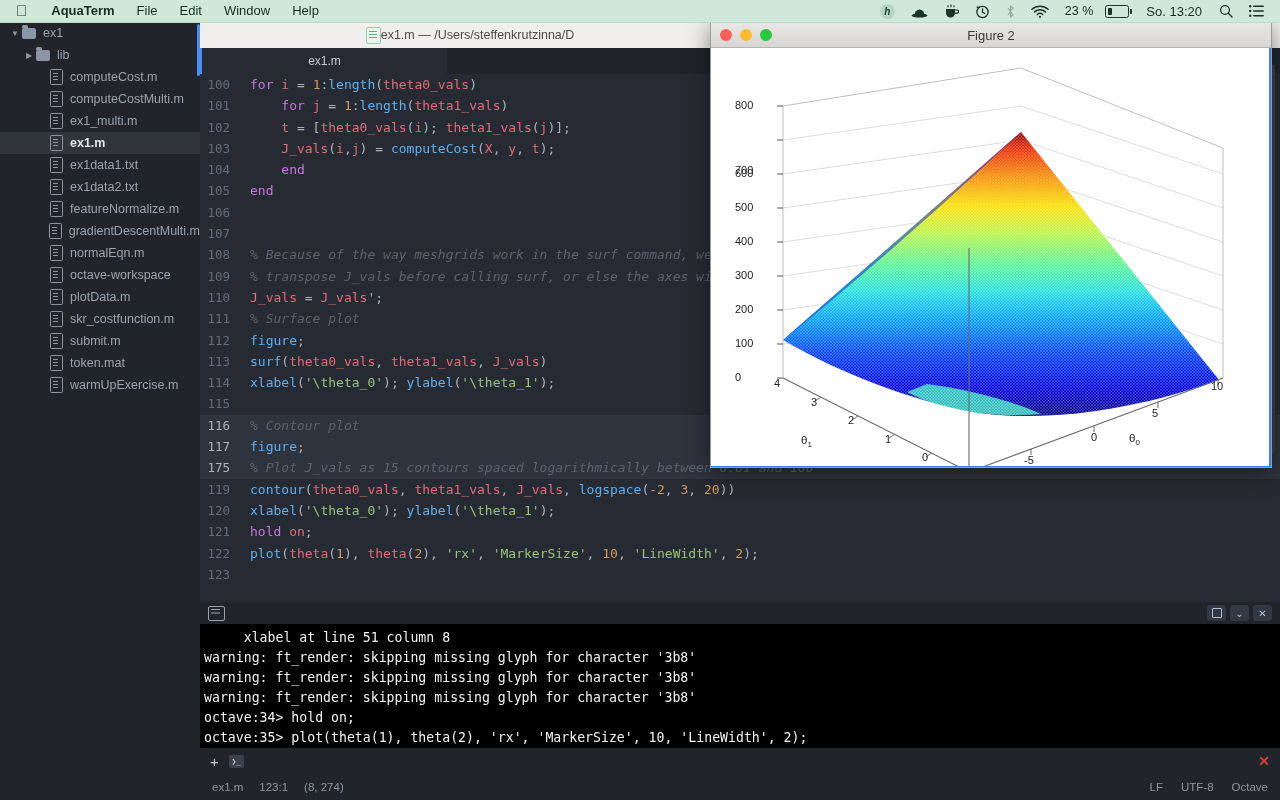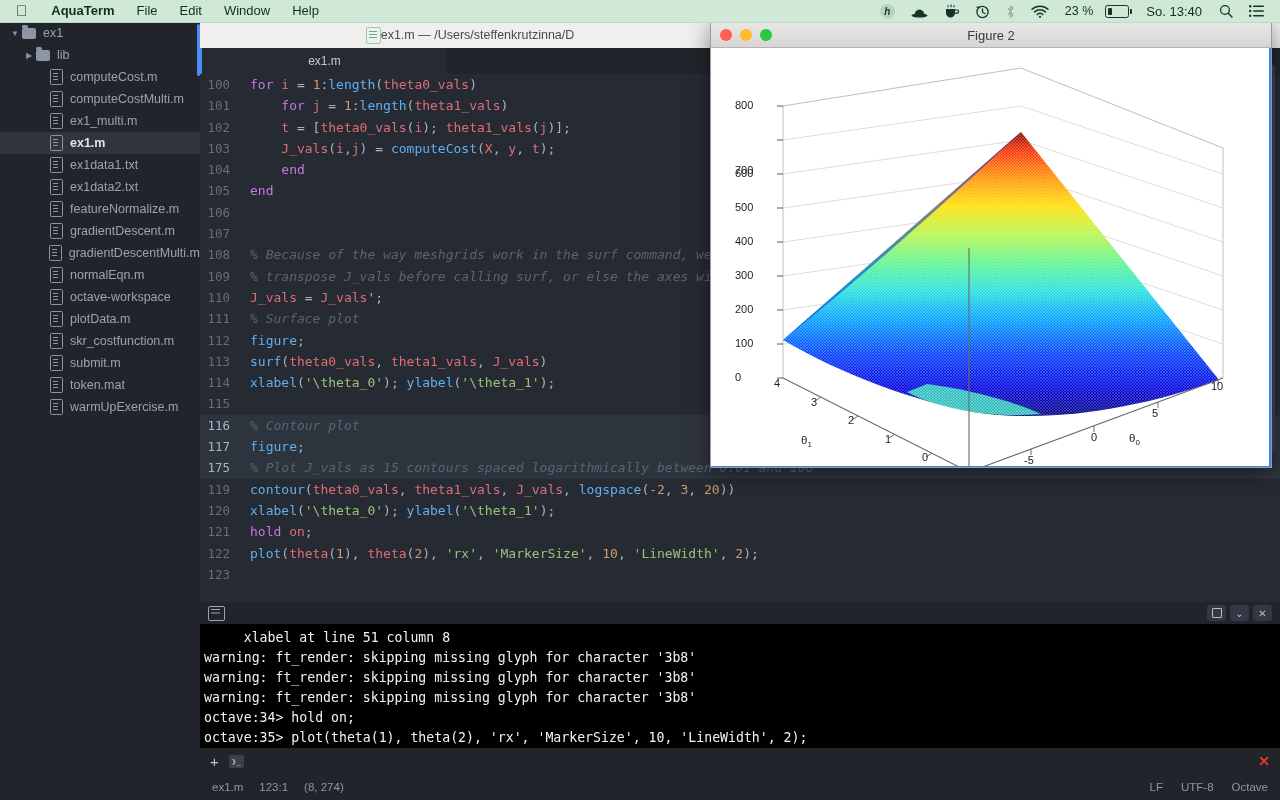--- a/index.html
+++ b/index.html
@@ -288,21 +288,21 @@
             <path d="M6.2 9.5a4.4 4.4 0 0 1 5.6 0" stroke="#183424" stroke-width="1.5" fill="none" stroke-linecap="round"></path>
             <circle cx="9" cy="11.8" r="1.1" fill="#183424"></circle>
           </svg>
       </span>
       <span class="mb-pct">23 %</span>
       <span class="mb-ic">
         <span class="battery">
             <i style="width:4.6px"></i>
           </span>
       </span>
-      <span class="mb-clock">So. 13:40</span>
+      <span class="mb-clock">So. 13:20</span>
       <span class="mb-ic">
         <svg width="14" height="14" viewBox="0 0 14 14">
             <circle cx="6" cy="6" r="4.4" stroke="#183424" stroke-width="1.3" fill="none"></circle>
             <path d="M9.3 9.3 L13 13" stroke="#183424" stroke-width="1.4" stroke-linecap="round"></path>
           </svg>
       </span>
       <span class="mb-ic">
         <svg width="15" height="12" viewBox="0 0 15 12">
             <g fill="#183424">
               <circle cx="1.2" cy="1.2" r="1.2"></circle>
@@ -366,25 +366,20 @@
           </div>
           <div class="tree-row indent3">
             <span class="tw blank"></span>
             <span class="ic-file"></span>
             <span>ex1data2.txt</span>
           </div>
           <div class="tree-row indent3">
             <span class="tw blank"></span>
             <span class="ic-file"></span>
             <span>featureNormalize.m</span>
-          </div>
-          <div class="tree-row indent3">
-            <span class="tw blank"></span>
-            <span class="ic-file"></span>
-            <span>gradientDescent.m</span>
           </div>
           <div class="tree-row indent3">
             <span class="tw blank"></span>
             <span class="ic-file"></span>
             <span>gradientDescentMulti.m</span>
           </div>
           <div class="tree-row indent3">
             <span class="tw blank"></span>
             <span class="ic-file"></span>
             <span>normalEqn.m</span>

